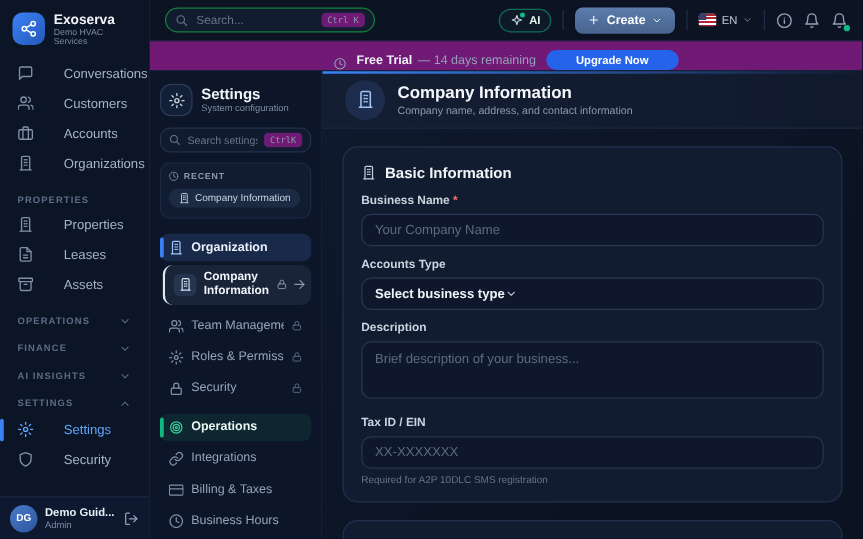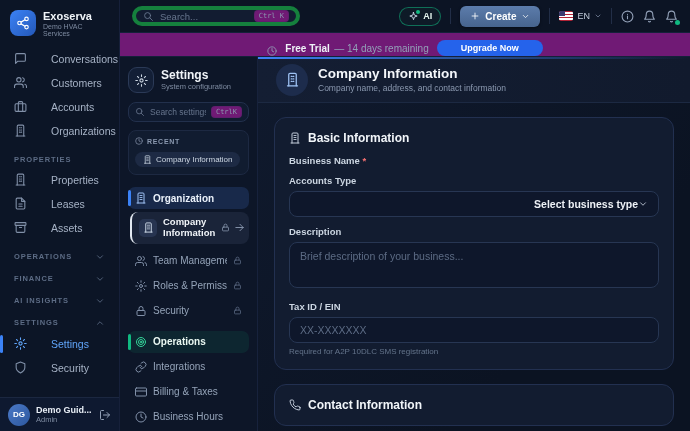--- a/index.html
+++ b/index.html
@@ -27,21 +27,21 @@
   .avatar { width:22px; height:22px; border-radius:50%; background:linear-gradient(135deg,#4b79c7,#2c579e); color:#fff; font-size:8px; font-weight:bold; display:flex; align-items:center; justify-content:center; flex:0 0 22px; }
   .user-name { font-size:9px; font-weight:bold; color:#e8eef6; white-space:nowrap; }
   .user-role { font-size:7.5px; color:#7e8ba1; }
   .logout { margin-left:auto; color:#93a1b8; }
 
   
   .right { flex:1; display:flex; flex-direction:column; min-width:0; }
 
   
   .topbar { height:33px; flex:0 0 33px; background:#0c1424; border-bottom:1px solid #15203a; display:flex; align-items:center; padding:0 12px; gap:8px; }
-  .search-box { width:168px; height:20px; background:#121c31; border:4px solid #15803d; border-radius:10px; display:flex; align-items:center; gap:6px; padding:0 7px; color:#67758d; }
+  .search-box { width:168px; height:20px; background:#121c31; border:1px solid #15803d; border-radius:10px; display:flex; align-items:center; gap:6px; padding:0 7px; color:#67758d; }
   .search-box input { flex:1; min-width:0; background:transparent; border:none; outline:none; color:#aab6c8; font-size:9.5px; font-family:"Liberation Sans",sans-serif; }
   .search-box input::placeholder { color:#67758d; }
   .kbd { font-family:"DejaVu Sans Mono",monospace; font-size:7px; color:#8b99b0; background:#701a75; border:1px solid #27345333; border-radius:4px; padding:1px 4px; white-space:nowrap; }
   .tb-right { margin-left:auto; display:flex; align-items:center; gap:9px; }
   .ai-pill { display:flex; align-items:center; gap:4px; height:19px; padding:0 8px; border:1px solid #10b98188; border-radius:10px; background:#0e1a27; color:#e5f6ef; font-size:9px; font-weight:bold; cursor:pointer; position:relative; }
   .ai-pill .spark { color:#c7d6e6; position:relative; }
   .ai-dot { position:absolute; top:2px; left:16px; width:4px; height:4px; border-radius:50%; background:#10b981; }
   .vdiv { width:1px; height:16px; background:#222e47; }
   .create-btn { display:flex; align-items:center; gap:5px; height:21px; padding:0 10px; border-radius:6px; background:linear-gradient(180deg,#5c7cab,#47648e); color:#fff; font-size:10px; font-weight:bold; cursor:pointer; box-shadow:0 1px 3px rgba(0,0,0,.4); }
   .lang { display:flex; align-items:center; gap:4px; font-size:9px; color:#c3cddb; cursor:pointer; }
@@ -94,21 +94,21 @@
   .mh-title { font-size:13.5px; font-weight:bold; color:#f4f7fb; line-height:1.2; }
   .mh-sub { font-size:8.5px; color:#8b99b0; }
   .scroll { flex:1; overflow:hidden; padding:14px 16px; }
   .card { background:#121c30; border:1px solid #223050; border-radius:12px; padding:13px 14px; margin-bottom:14px; }
   .card-title { display:flex; align-items:center; gap:7px; font-size:12px; font-weight:bold; color:#f1f5f9; margin-bottom:10px; }
   .card-title .ctic { color:#c3cddb; }
   .f-label { font-size:9.5px; font-weight:bold; color:#cbd5e1; margin:9px 0 5px; }
   .req { color:#f87171; }
   .f-input { width:100%; height:26px; background:#0e172b; border:1px solid #273653; border-radius:8px; padding:0 10px; font-size:10.5px; color:#e2e8f0; font-family:"Liberation Sans",sans-serif; outline:none; }
   .f-input::placeholder, .f-ta::placeholder { color:#5c6b84; }
-  .f-select { width:100%; height:26px; background:#0e172b; border:1px solid #273653; border-radius:8px; padding:0 10px; display:flex; align-items:center; justify-content:flex-end; cursor:pointer; }
+  .f-select { width:100%; height:26px; background:#0e172b; border:1px solid #273653; border-radius:8px; padding:0 10px; display:flex; align-items:center; justify-content:flex-start; cursor:pointer; }
   .f-select .val { font-size:10.5px; font-weight:bold; color:#eef2f7; }
   .f-select .chev { color:#cbd5e1; }
   .f-ta { width:100%; height:46px; background:#0e172b; border:1px solid #273653; border-radius:8px; padding:7px 10px; font-size:10.5px; color:#e2e8f0; resize:none; font-family:"Liberation Sans",sans-serif; outline:none; }
   .f-help { font-size:8px; color:#64748b; margin-top:4px; }
 </style>
 </head>
 <body>
 
 <svg width="0" height="0" style="position:absolute">
   <defs>
@@ -592,20 +592,21 @@
             <div class="card-title">
               <span class="ctic">
                   <svg class="ic" width="12" height="12">
                     <use href="#i-building"></use>
                   </svg>
                 </span>
               <span>Basic Information</span>
             </div>
 
             <div class="f-label"><span>Business Name</span> <span class="req">*</span></div>
+            <input class="f-input" placeholder="Your Company Name" style="">
 
             <div class="f-label">Accounts Type</div>
             <div class="f-select">
               <span class="val">Select business type</span>
               <span class="chev">
                   <svg class="ic" width="10" height="10">
                     <use href="#i-chev-down"></use>
                   </svg>
                 </span>
             </div>

